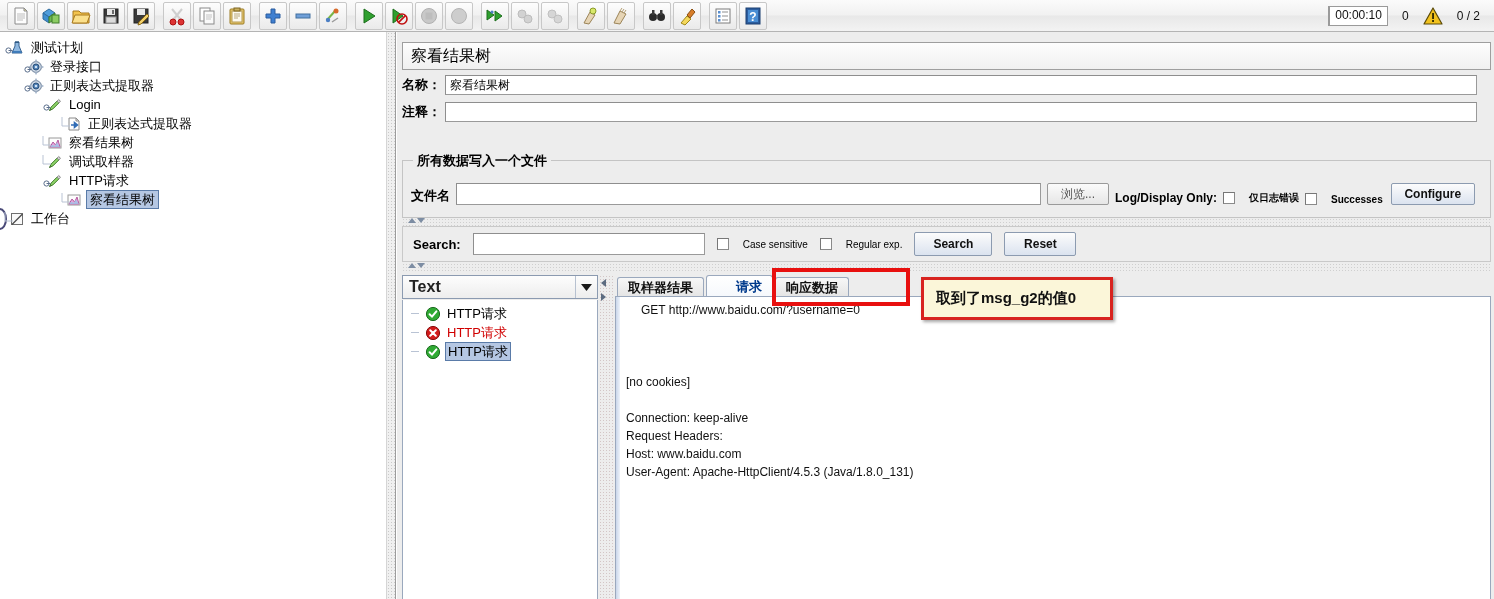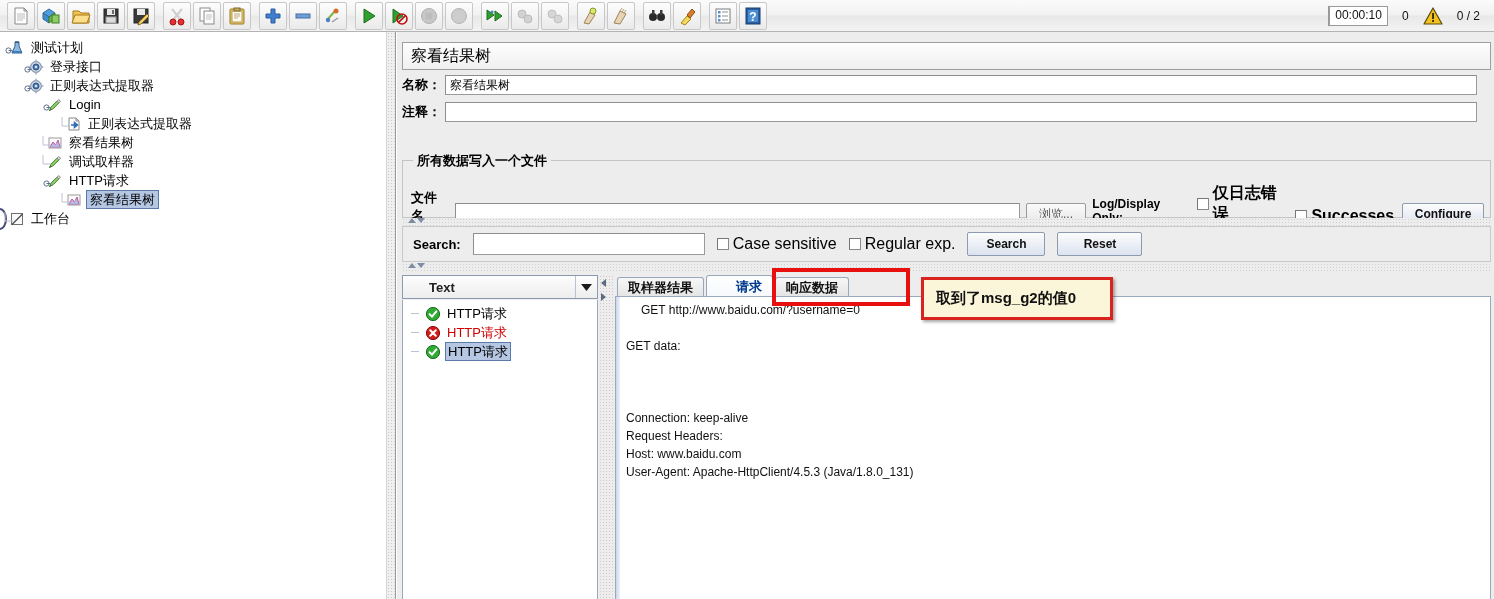--- a/index.html
+++ b/index.html
@@ -107,21 +107,21 @@
   }
   .btn.plain {
     background:linear-gradient(to bottom,#fbfbfb,#e6e6e6);
     border:1px solid #9a9a9a; font-weight:normal; color:#555;
   }
   .chk {
     width:12px; height:12px; background:#fff;
     border:1px solid #8a8a8a; display:inline-block; flex:0 0 auto;
     border-top-color:#777; border-left-color:#777;
   }
-  .chk-wrap { display:flex; align-items:center; gap:4px; font-size:16px; font-weight:bold;}
+  .chk-wrap { display:flex; align-items:center; gap:14px; font-size:10px; font-weight:bold;}
 
   
   .hsplit {
     position:absolute; left:5px; width:1089px; height:8px;
     background-color:#ededed;
     background-image: radial-gradient(#cfcfcf 0.9px, transparent 1px);
     background-size:3px 3px;
   }
   .ot { position:absolute; left:6px; top:0px; display:flex; gap:1px; }
   .ot i {
@@ -138,21 +138,21 @@
     display:flex; align-items:center; gap:12px; padding:4px 10px;
   }
 
   
   .results-wrap { position:absolute; left:5px; top:243px; width:1089px; height:356px; }
   .combo {
     position:absolute; left:0; top:0; width:196px; height:24px;
     background:linear-gradient(to bottom,#fdfdfd,#ededed);
     border:1px solid #8b9ab0; display:flex; align-items:center;
   }
-  .combo .ctext { flex:1; padding-left:6px; font-size:13px; font-weight:bold; color:#222;margin-left:20px; }
+  .combo .ctext { flex:1; padding-left:6px; font-size:16px; font-weight:bold; color:#222; }
   .combo .carrow {
     width:22px; height:22px; display:flex; align-items:center; justify-content:center;
     border-left:1px solid #b7c1d0;
   }
   .tree-results {
     position:absolute; left:0; top:25px; width:196px; height:331px;
     background:#fff; border:1px solid #9aa8bd; border-top:none;
     padding:4px 0 0 0; overflow:hidden;
   }
   .res-item { display:flex; align-items:center; height:19px; padding-left:22px; position:relative; font-size:13px; }
@@ -646,21 +646,21 @@
       <input class="txtfield" style="width: 232px; height: 22px;" value="">
       <label class="chk-wrap" style="font-weight:normal;">
         <span class="chk"></span>
         <span>Case sensitive</span>
       </label>
       <label class="chk-wrap" style="font-weight:normal;">
         <span class="chk"></span>
         <span>Regular exp.</span>
       </label>
       <div class="btn" style="width:78px; height:24px;">Search</div>
-      <div class="btn" style="width:85px; height:24px;">Reset</div>
+      <div class="btn" style="width:72px; height:24px;">Reset</div>
     </div>
 
     <div class="hsplit" style="top:231px;">
       <div class="ot">
         <i class="up"></i>
         <i class="dn"></i>
       </div>
     </div>
 
     <div class="results-wrap">
@@ -712,23 +712,23 @@
         <div class="tabs" id="tabs-row">
             <div class="tab">取样器结果</div>
             <div class="tab active">请求</div>
             <div class="tab">响应数据</div>
           </div>
         <div class="tab-body">
           <div class="left-gutter"></div>
           <div id="request-lines">
               <div class="ln" style="padding-left: 20px;">GET http://www.baidu.com/?username=0</div>
               <div class="sp" style="padding-left: 5px;"></div>
-              <div class="ln" style="padding-left: 5px;">GET data:</div>
               <div class="sp" style="padding-left: 5px;"></div>
               <div class="sp" style="padding-left: 5px;"></div>
+              <div class="ln" style="padding-left: 5px;">[no cookies]</div>
               <div class="sp" style="padding-left: 5px;"></div>
               <div class="ln" style="padding-left: 5px;">Connection: keep-alive</div>
               <div class="ln" style="padding-left: 5px;">Request Headers:</div>
               <div class="ln" style="padding-left: 5px;">Host: www.baidu.com</div>
               <div class="ln" style="padding-left: 5px;">User-Agent: Apache-HttpClient/4.5.3 (Java/1.8.0_131)</div>
             </div>
         </div>
       </div>
     </div>
   </div>

